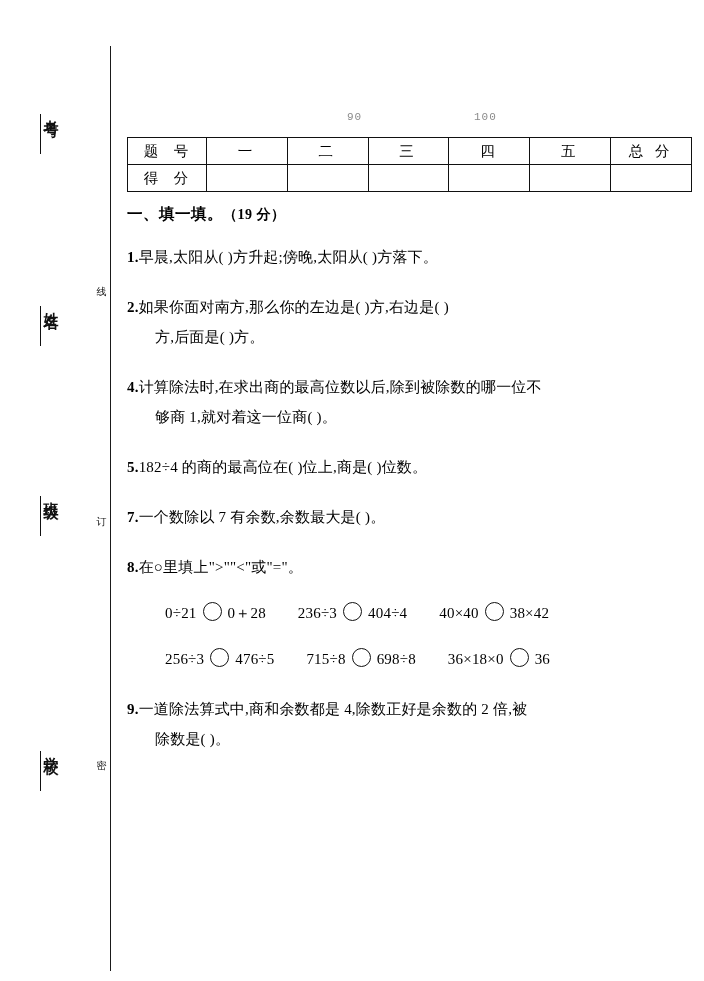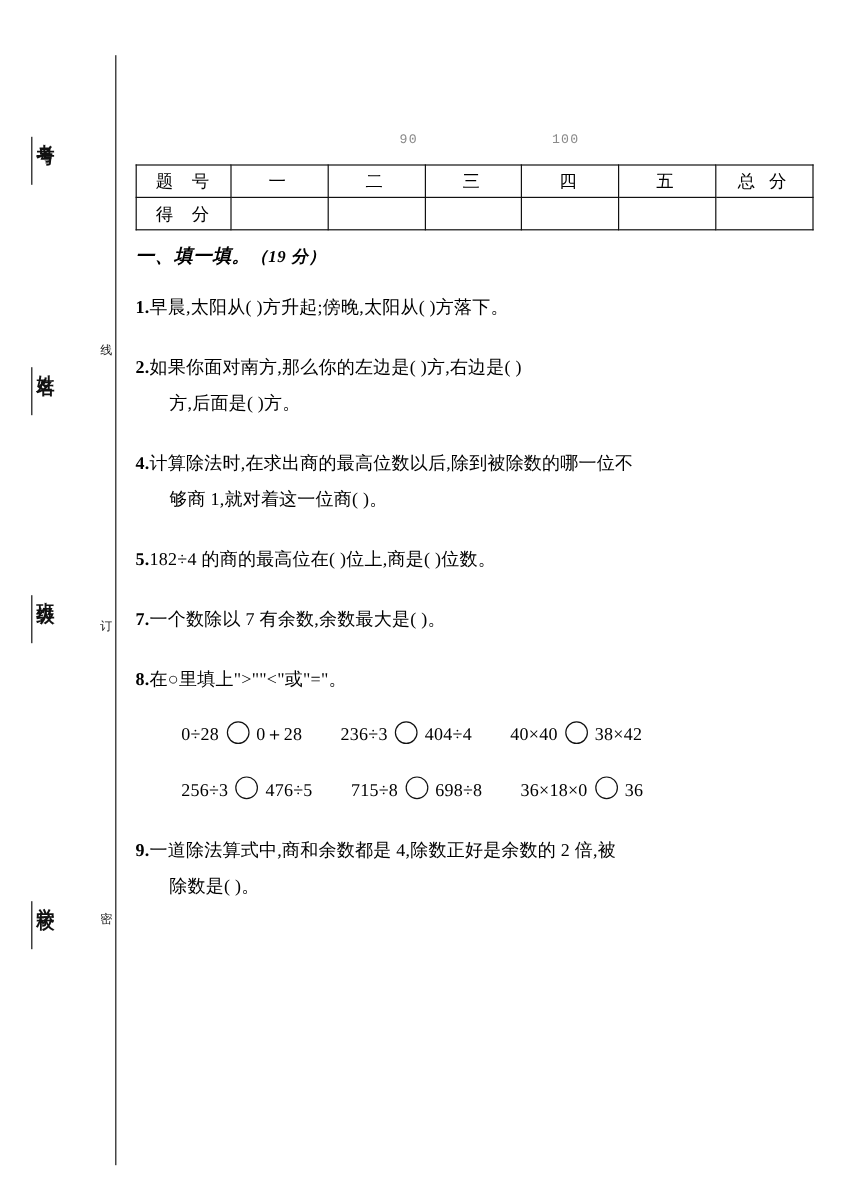--- a/index.html
+++ b/index.html
@@ -12,21 +12,21 @@
     height: 981px;
     position: relative;
     font-family: "Liberation Serif", "DejaVu Serif", serif;
     color: #000;
     overflow: hidden;
   }
 
   
   .page {
     position: absolute;
-    left: 0; top: 0;
+    left: 14px; top: 0;
     width: 608px; height: 981px;
     background: #fff;
   }
 
   
   .binding-line {
     position: absolute;
     left: 96px;
     top: 46px;
     width: 1px;
@@ -105,21 +105,20 @@
     top: 206px;
     width: 572px;
     font-size: 15px;
     line-height: 1.0;
   }
   .sec-title {
     font-size: 15.5px;
     font-weight: bold;
     margin: 0 0 16px 0;
     letter-spacing: 0.5px;
-    font-style: italic;
   }
   .sec-title .pts {
     font-weight: bold;
     font-size: 14px;
   }
 
   .q {
     margin-top: 20px;
     font-size: 15px;
     line-height: 30px;
@@ -249,21 +248,21 @@
 
     <div class="q">
       <span class="n">7.</span><span>一个数除以 7 有余数,余数最大是(          )。</span>
     </div>
 
     <div class="q">
       <span class="n">8.</span><span>在○里填上"&gt;""&lt;"或"="。</span>
 
       <div class="cmp-row">
         <span class="cmp-item">
-          <span>0÷28</span><span class="circ"></span><span>0＋28</span>
+          <span>0÷21</span><span class="circ"></span><span>0＋28</span>
         </span>
         <span class="cmp-item">
           <span>236÷3</span><span class="circ"></span><span>404÷4</span>
         </span>
         <span class="cmp-item">
           <span>40×40</span><span class="circ"></span><span>38×42</span>
         </span>
       </div>
 
       <div class="cmp-row">

